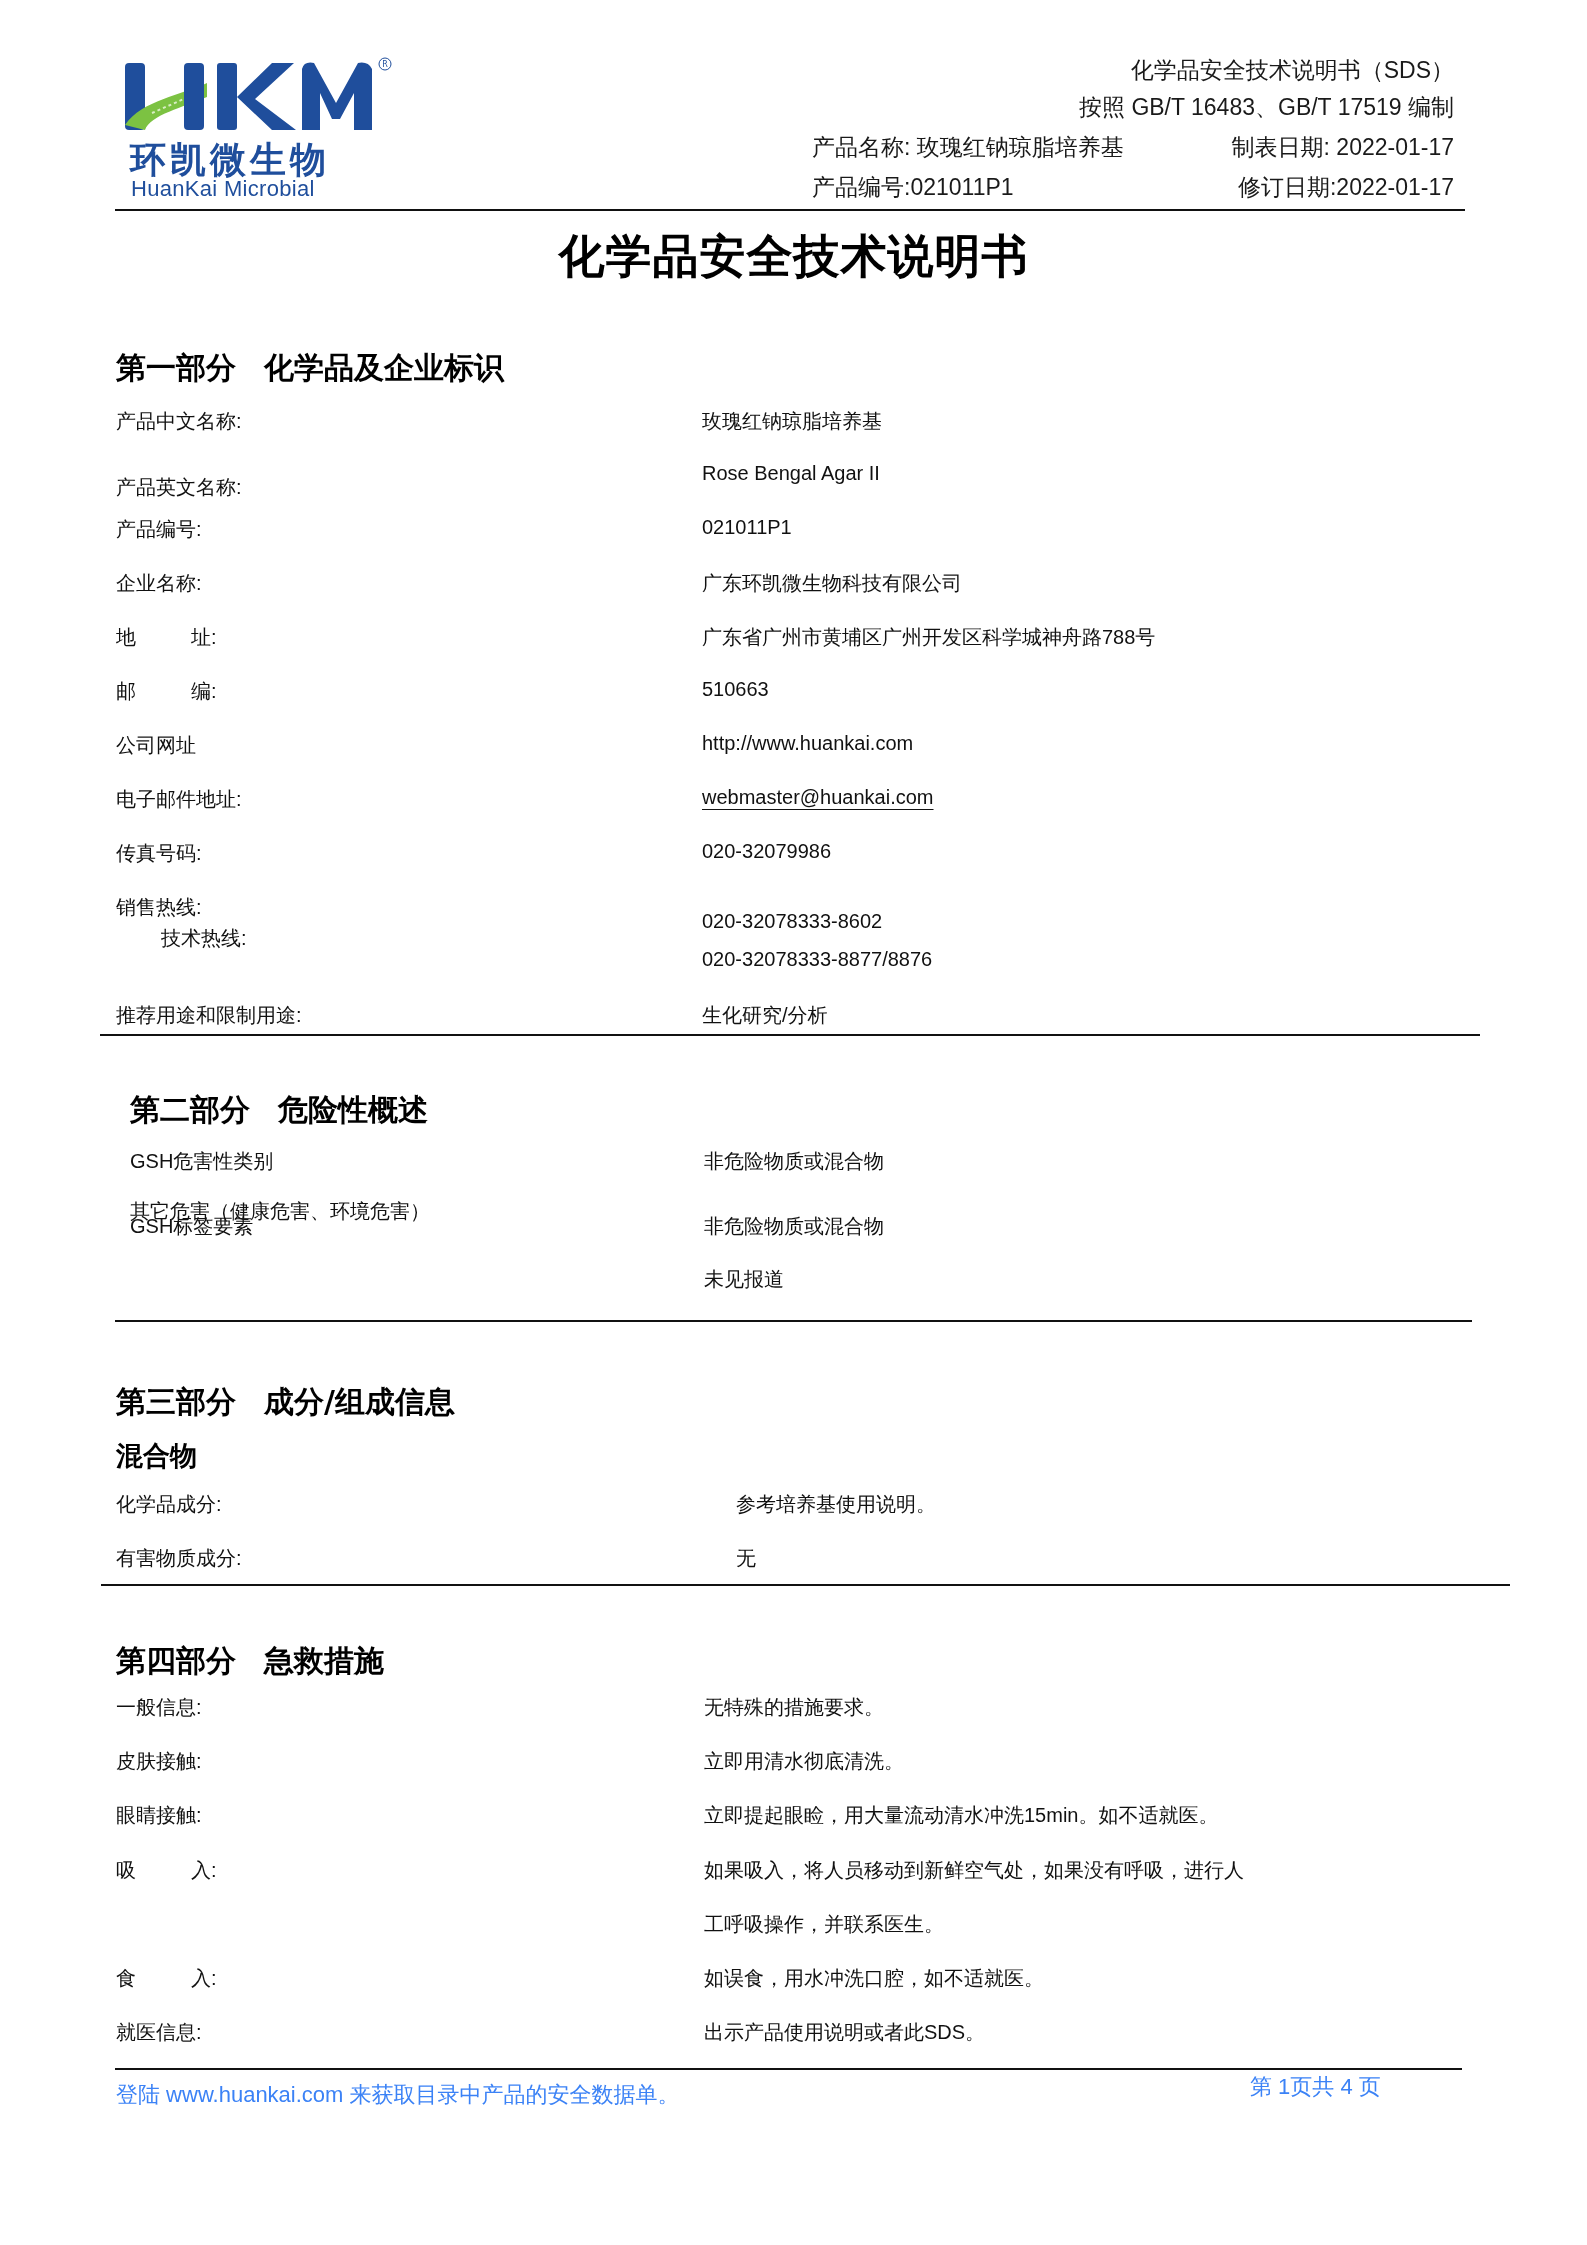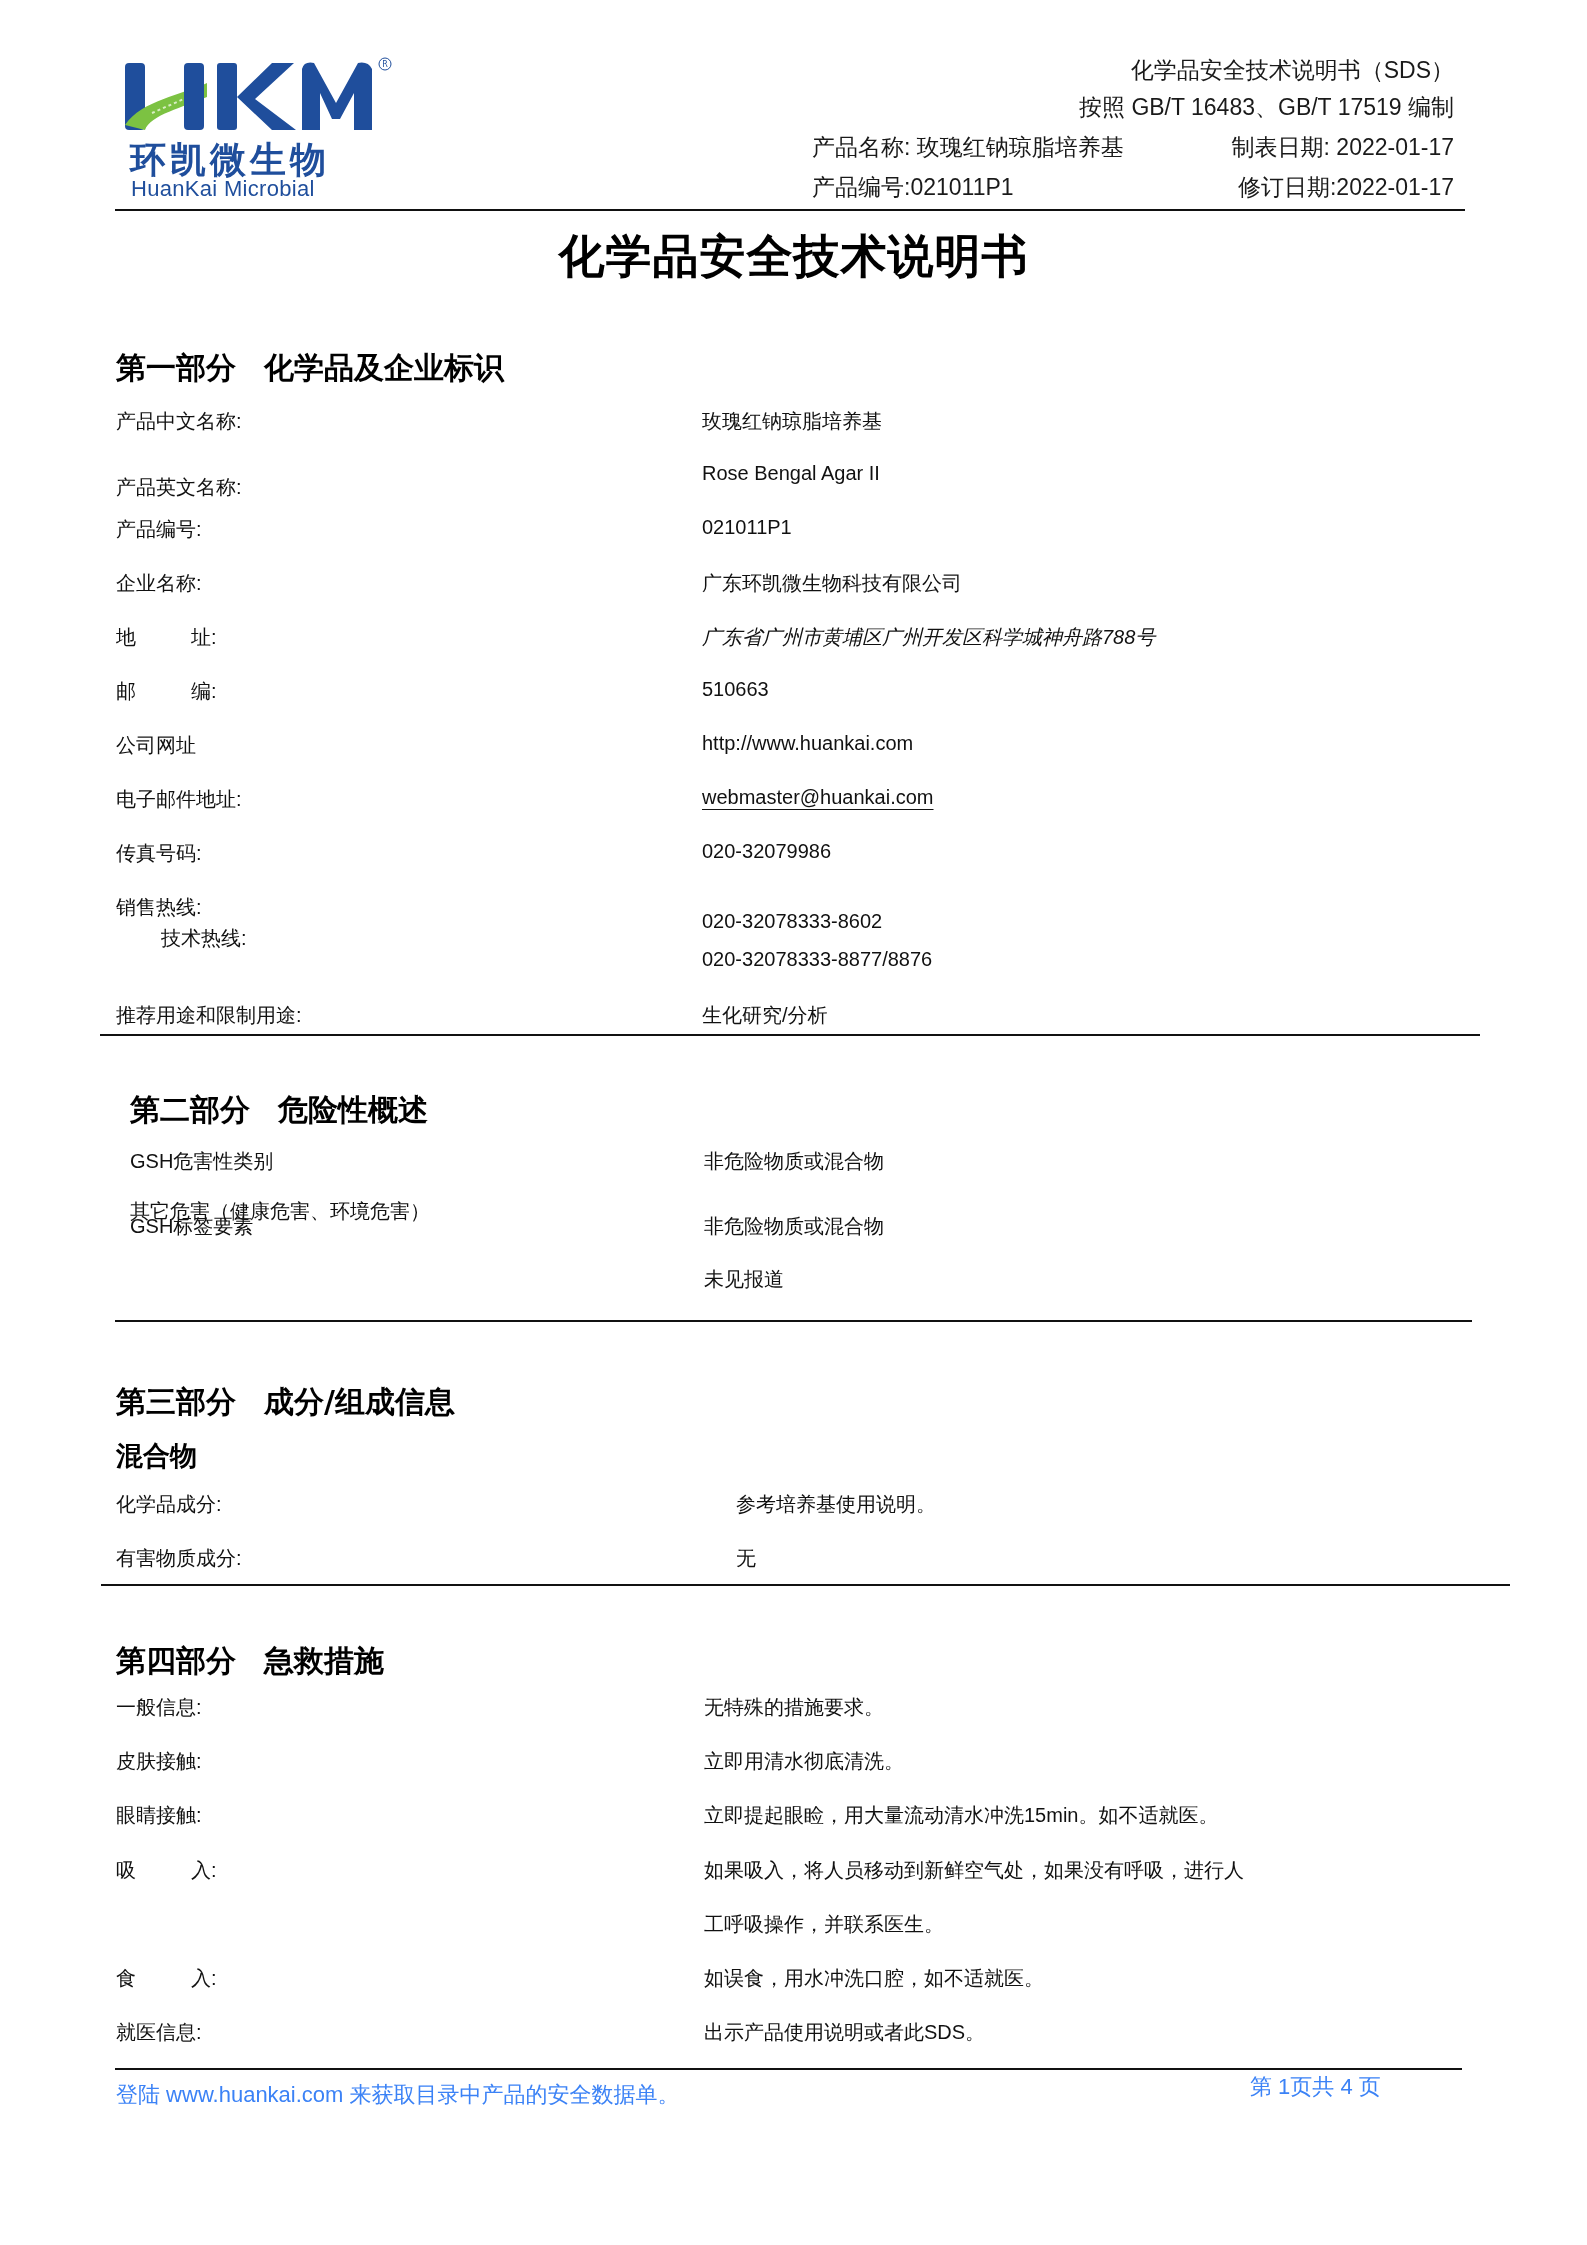--- a/index.html
+++ b/index.html
@@ -92,21 +92,21 @@
 
   <div class="abs lbl" style="left:116px; top:516px;">产品编号:</div>
   <div class="abs val" style="left:702px; top:516px;">021011P1</div>
 
   <div class="abs lbl" style="left:116px; top:570px;">企业名称:</div>
   <div class="abs val" style="left:702px; top:570px;">广东环凯微生物科技有限公司</div>
 
   <div class="abs lbl" style="left:116px; top:624px;">
     <span>地</span><span class="sp"></span><span>址:</span>
   </div>
-  <div class="abs val" style="left:702px; top:624px;font-style:italic;">广东省广州市黄埔区广州开发区科学城神舟路788号</div>
+  <div class="abs val" style="left:702px; top:624px;">广东省广州市黄埔区广州开发区科学城神舟路788号</div>
 
   <div class="abs lbl" style="left:116px; top:678px;">
     <span>邮</span><span class="sp"></span><span>编:</span>
   </div>
   <div class="abs val" style="left:702px; top:678px;">510663</div>
 
   <div class="abs lbl" style="left:116px; top:732px;">公司网址</div>
   <div class="abs val" style="left:702px; top:732px;">http://www.huankai.com</div>
 
   <div class="abs lbl" style="left:116px; top:786px;">电子邮件地址:</div>

